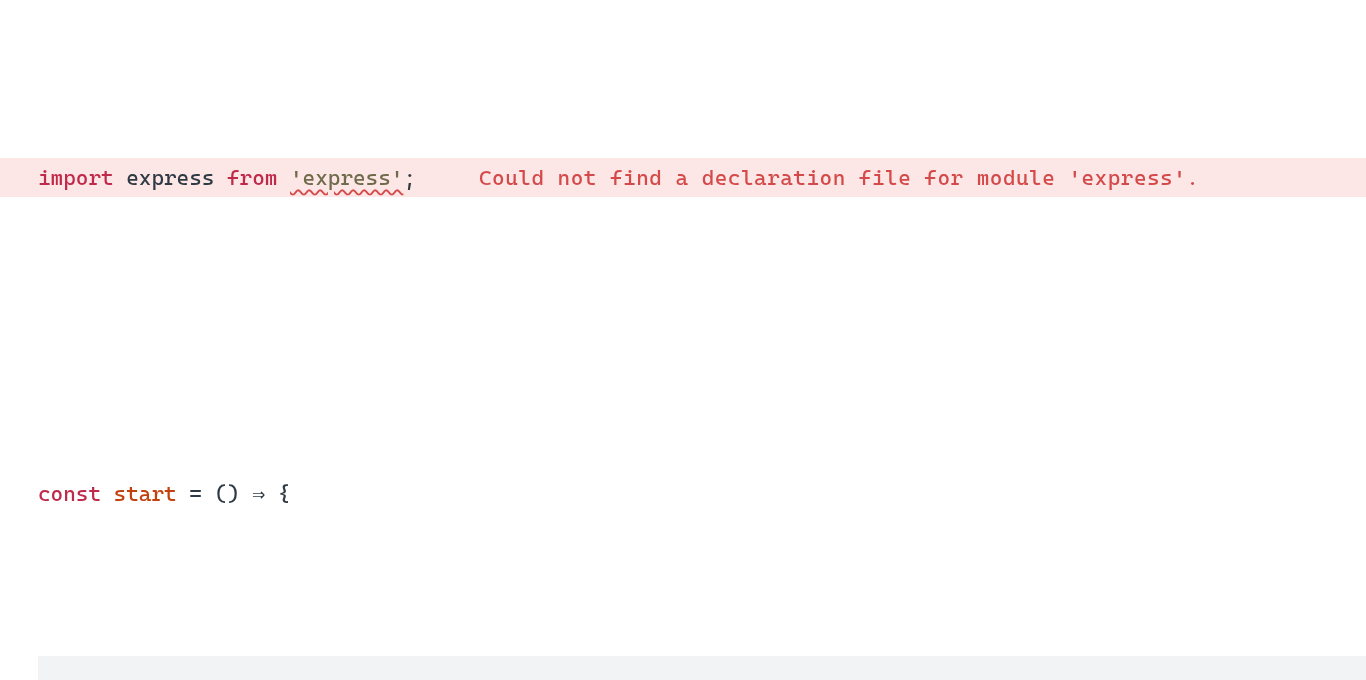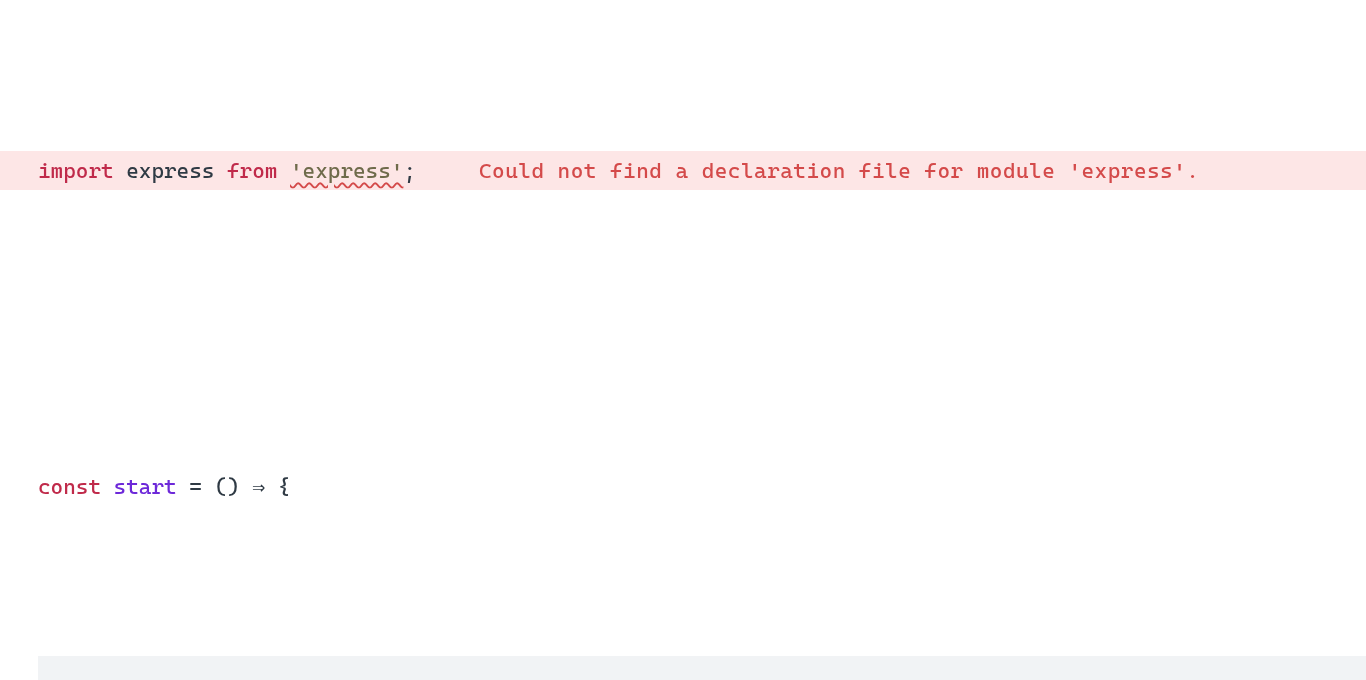--- a/index.html
+++ b/index.html
@@ -22,32 +22,33 @@
   }
   .line {
     height: 39.5px;
     position: relative;
   }
   .line.err1 {
     background: #fde6e6;
     margin-left: -38px;
     padding-left: 38px;
     width: 1328px;
+    margin-top: 7px;
   }
   .indent-soft {
     display: inline-block;
     background: #fcfce9;
   }
   .tk-keyword { color: #c02a4a; }  
   .tk-ident { color: #2f3a44; }    
   .tk-func { color: #1a56c9; }      
   .tk-string { color: #6f6b4b; }
   .tk-punct { color: #2f3a44; }
   .tk-arrow { color: #2f3a44; }    
-  .tk-name { color: #6d28d9; margin-top: 37px; }
+  .tk-name { color: #c2410c; margin-top: 37px; }
   .errmsg {
     color: #d44a4a;
     letter-spacing: 0.5px;
   }
   .squiggle {
     text-decoration-line: underline;
     text-decoration-color: #d44a4a;
     text-decoration-style: wavy;
     text-decoration-thickness: 1.8px;
     text-underline-offset: 4px;

